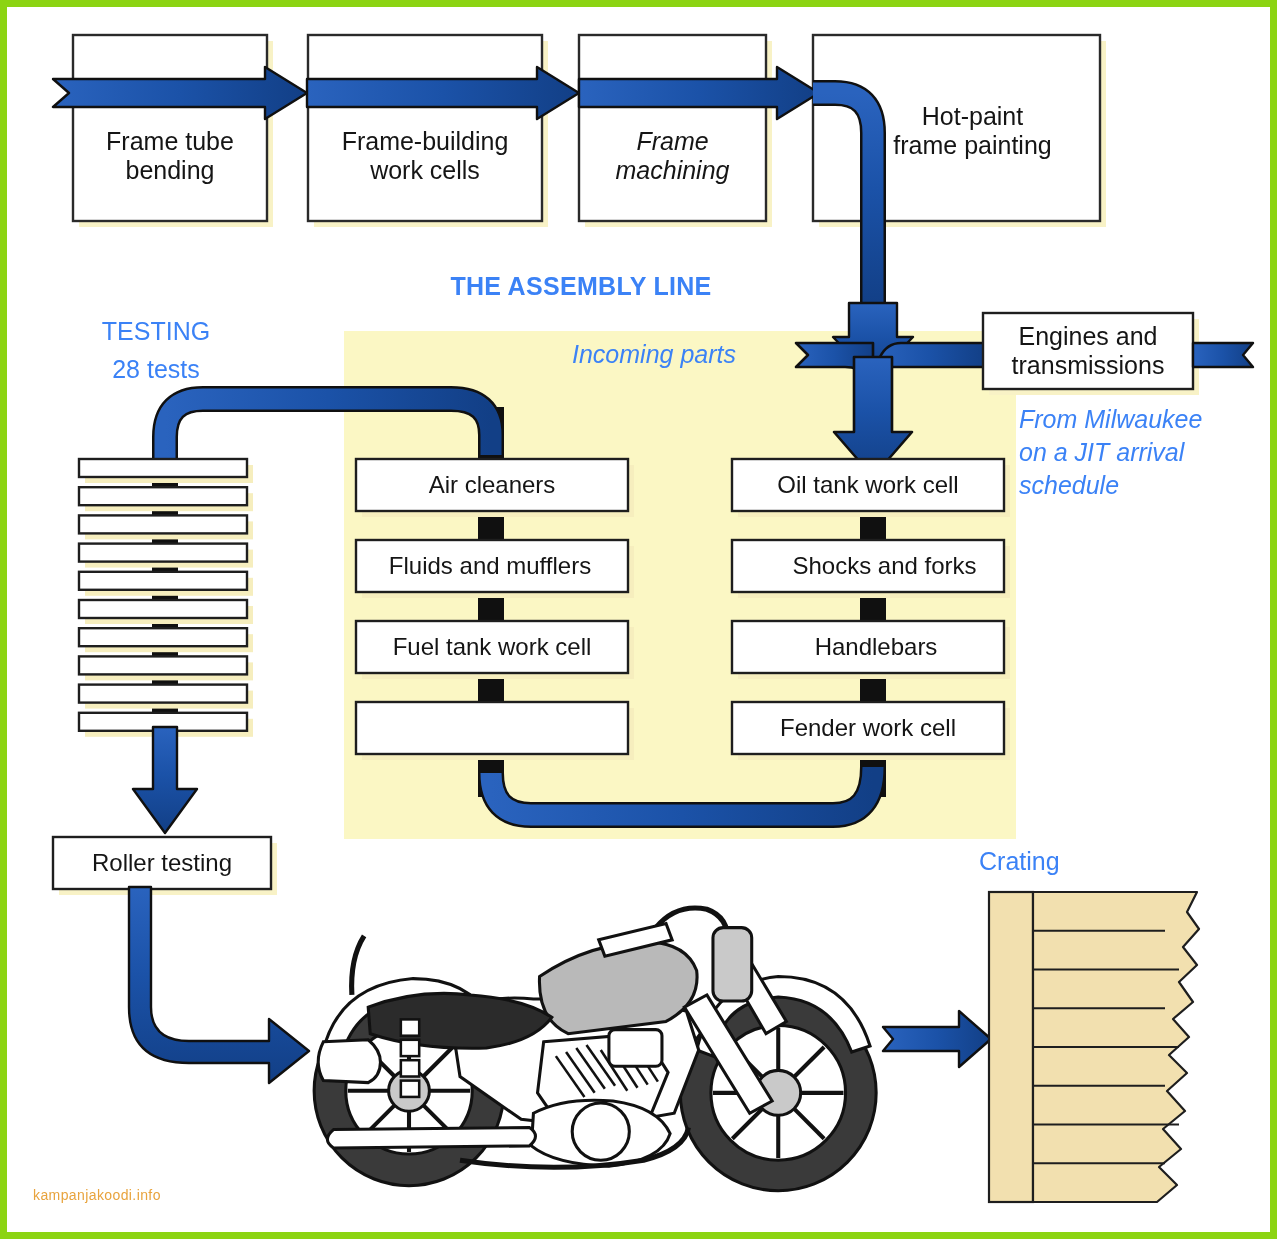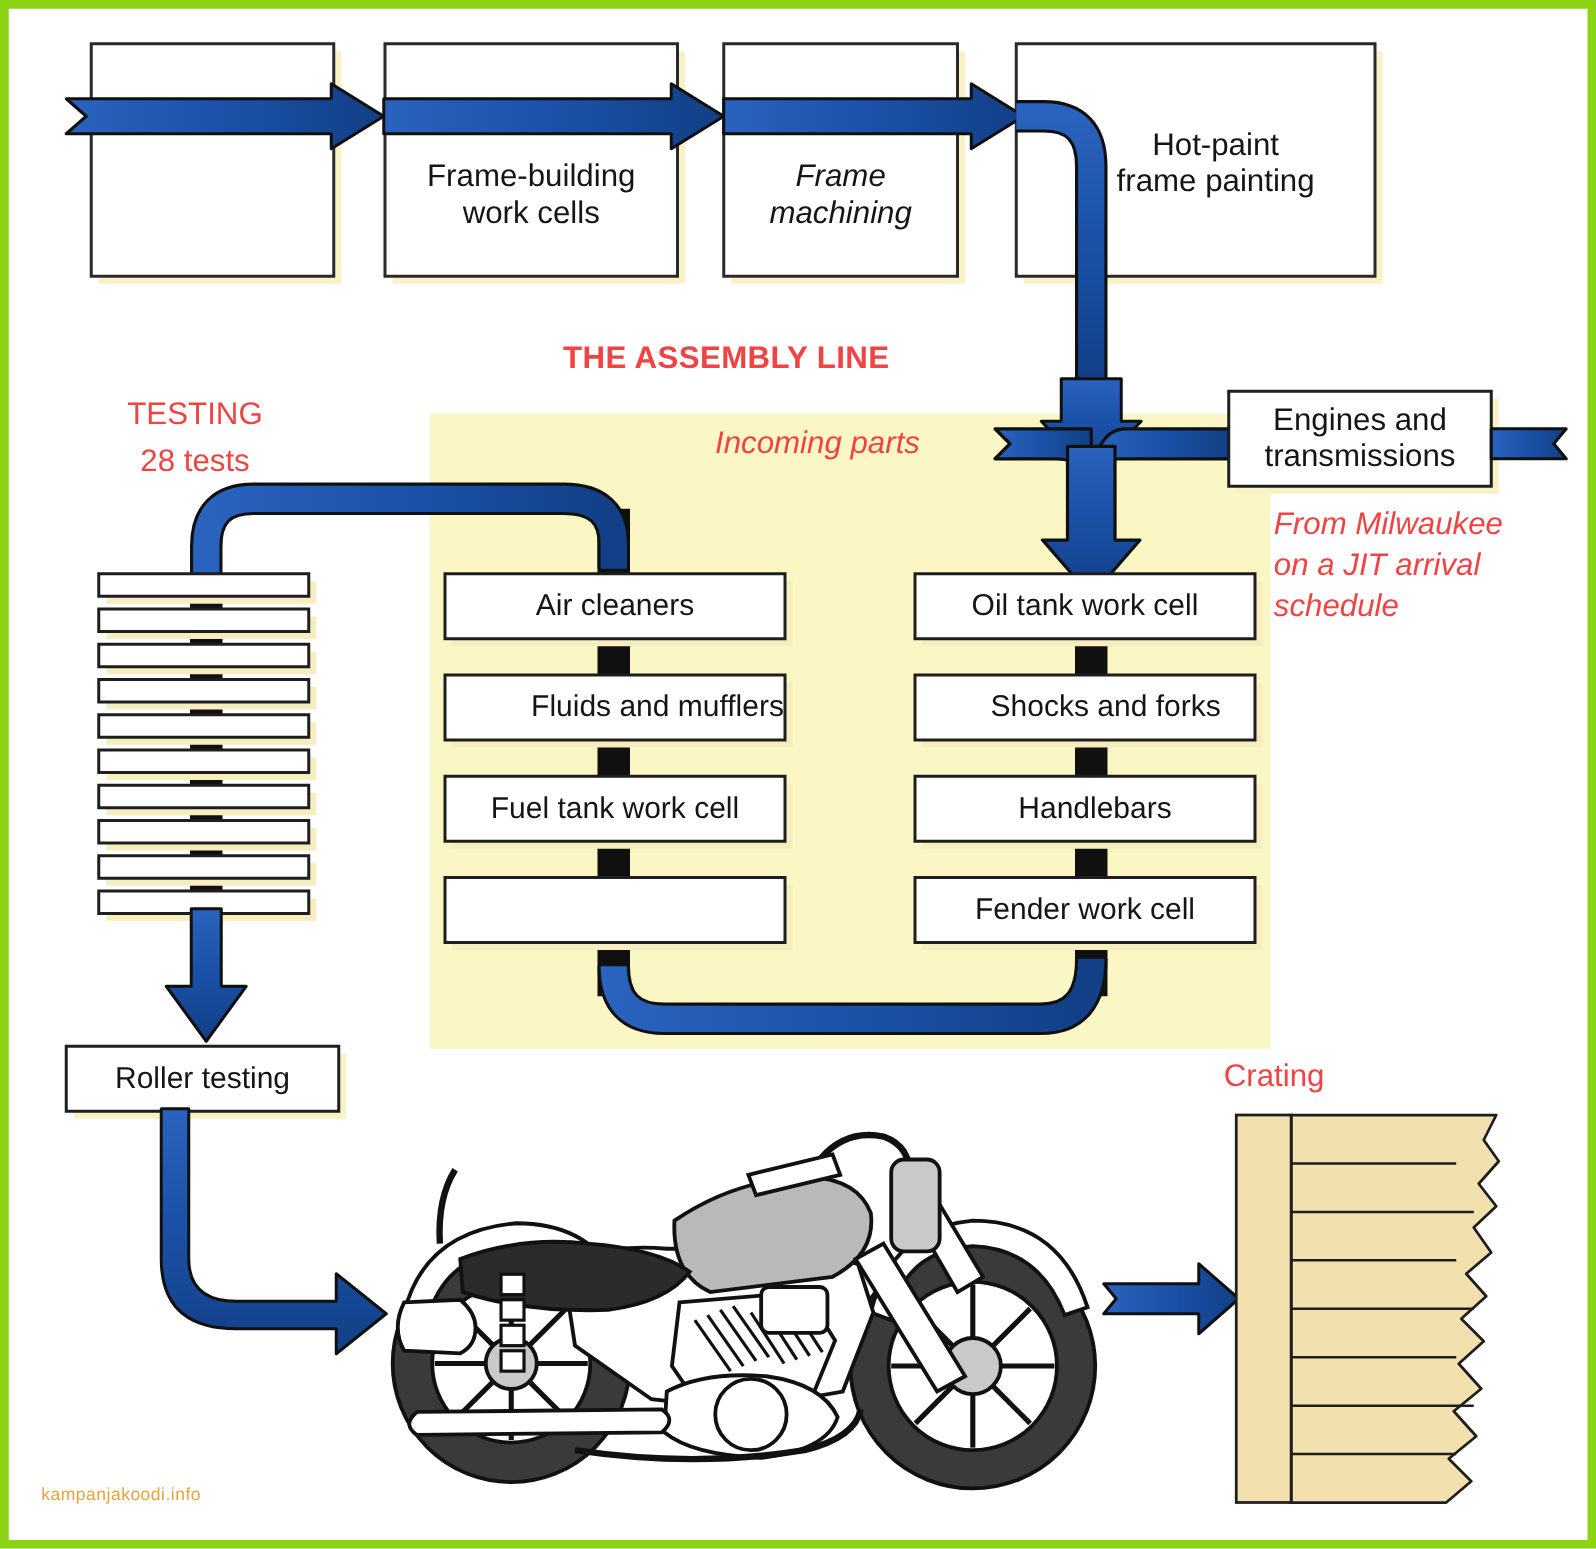--- a/index.html
+++ b/index.html
@@ -6,21 +6,21 @@
   body{width:1277px;height:1239px;font-family:"Liberation Sans",sans-serif;}
   #frame{position:relative;width:1277px;height:1239px;box-sizing:border-box;
          border:7px solid #8CD413;background:#ffffff;overflow:hidden;}
   #stage{position:absolute;left:0;top:0;width:1263px;height:1225px;}
   svg#canvas{position:absolute;left:0;top:0;width:1263px;height:1225px;}
   .lbl{position:absolute;box-sizing:border-box;display:flex;align-items:center;
        justify-content:center;text-align:center;color:#151515;line-height:1.18;
        pointer-events:none;}
   .boxtxt{font-size:25px;}
   .smbox{font-size:24px;}
-  .free{position:absolute;color:#ef4444;}
+  .free{position:absolute;color:#3b82f6;}
   .title{font-weight:bold;font-size:25px;letter-spacing:.3px;}
   .ital{font-style:italic;font-size:25px;}
   .watermark{font-size:14px;color:#E8A33D;letter-spacing:.4px;}
 </style>
 </head>
 <body>
 
 <div id="frame">
   <div id="stage">
 
@@ -256,20 +256,23 @@
         <path d="M392,96 L456,200 L434,212 L370,108 Z" fill="#ffffff" stroke="#111" stroke-width="3"></path>
         <path d="M414,72 L434,62 L470,122 L450,134 Z" fill="#ffffff" stroke="#111" stroke-width="3"></path>
 
         <path d="M342,30 Q362,6 392,12 Q414,20 412,44" fill="none" stroke="#111" stroke-width="5"></path>
         <path d="M286,42 L352,26 L358,42 L292,58 Z" fill="#ffffff" stroke="#111" stroke-width="3"></path>
 
         <rect x="398" y="30" width="38" height="72" rx="10" fill="#C9C9C9" stroke="#111" stroke-width="3"></rect>
       </g>
     </svg>
 
+    <div class="lbl boxtxt" style="left:66px;top:28px;width:194px;height:186px;padding-top:56px;">
+      <span><span>Frame tube</span><br><span>bending</span></span>
+    </div>
     <div class="lbl boxtxt" style="left:301px;top:28px;width:234px;height:186px;padding-top:56px;">
       <span><span>Frame-building</span><br><span>work cells</span></span>
     </div>
     <div class="lbl boxtxt" style="left:572px;top:28px;width:187px;height:186px;padding-top:56px;font-style:italic;">
       <span><span>Frame</span><br><span>machining</span></span>
     </div>
     <div class="lbl boxtxt" style="left:838px;top:28px;width:255px;height:186px;padding-top:6px;">
       <span><span>Hot-paint</span><br><span>frame painting</span></span>
     </div>
 
@@ -281,21 +284,21 @@
     <div class="free ital" style="left:565px;top:333px;">Incoming parts</div>
 
     <div class="lbl boxtxt" style="left:976px;top:306px;width:210px;height:76px;">
       <span><span>Engines and</span><br><span>transmissions</span></span>
     </div>
     <div class="free ital" style="left:1012px;top:398px;">From Milwaukee</div>
     <div class="free ital" style="left:1012px;top:431px;">on a JIT arrival</div>
     <div class="free ital" style="left:1012px;top:464px;">schedule</div>
 
     <div class="lbl smbox" style="left:349px;top:452px;width:272px;height:52px;">Air cleaners</div>
-    <div class="lbl smbox" style="left:349px;top:533px;width:268px;height:52px;margin-left:36px;">Fluids and mufflers</div>
+    <div class="lbl smbox" style="left:349px;top:533px;width:268px;height:52px;">Fluids and mufflers</div>
     <div class="lbl smbox" style="left:349px;top:614px;width:272px;height:52px;">Fuel tank work cell</div>
 
     <div class="lbl smbox" style="left:725px;top:452px;width:272px;height:52px;">Oil tank work cell</div>
     <div class="lbl smbox" style="left:725px;top:533px;width:305px;height:52px;">Shocks and forks</div>
     <div class="lbl smbox" style="left:725px;top:614px;width:272px;height:52px;padding-left:16px;">Handlebars</div>
     <div class="lbl smbox" style="left:725px;top:695px;width:272px;height:52px;">Fender work cell</div>
 
     <div class="lbl smbox" style="left:46px;top:830px;width:218px;height:52px;">Roller testing</div>
 
     <div class="free" style="left:972px;top:840px;font-size:25px;">Crating</div>

